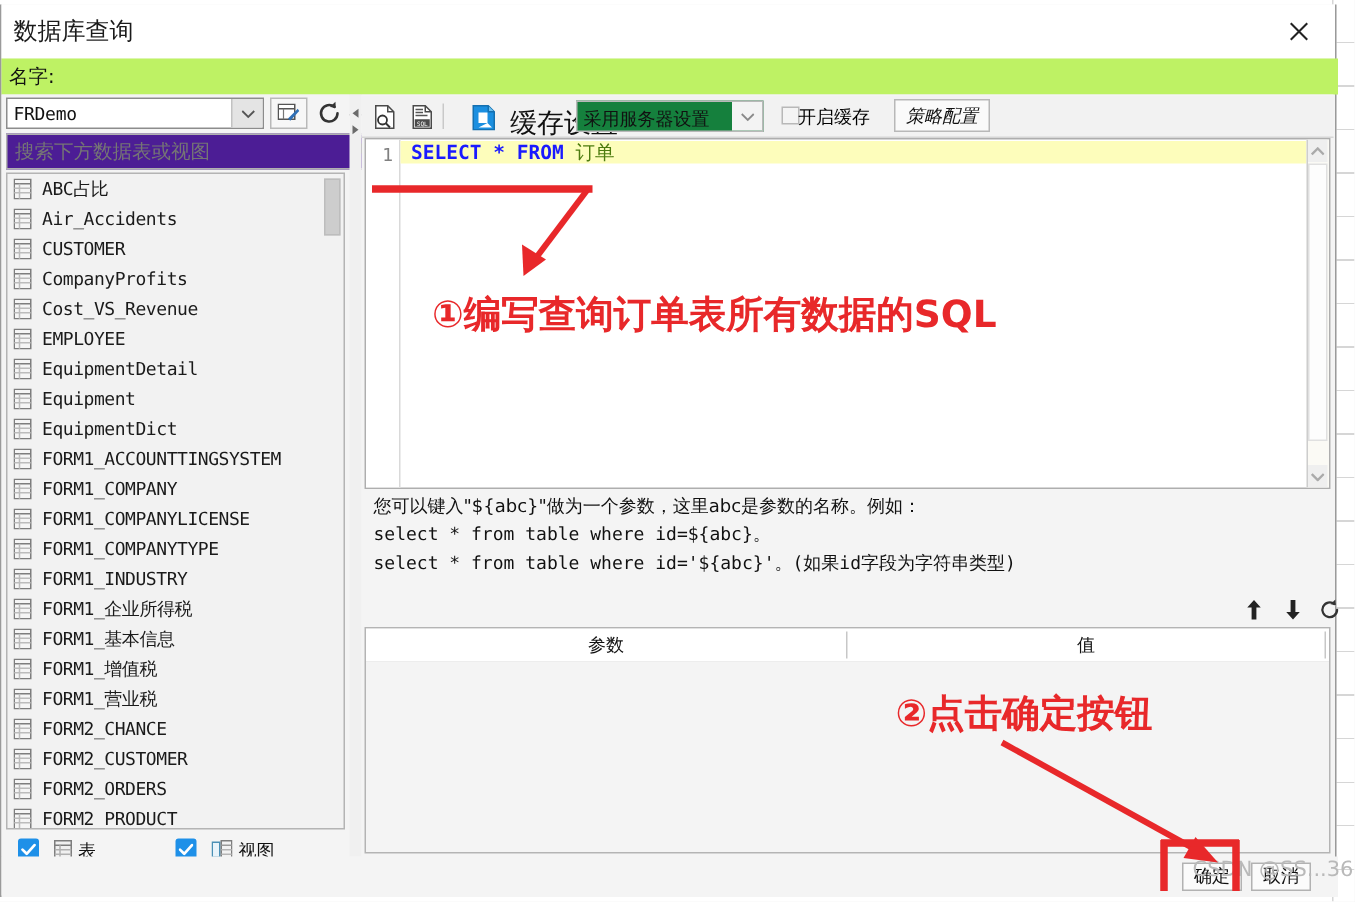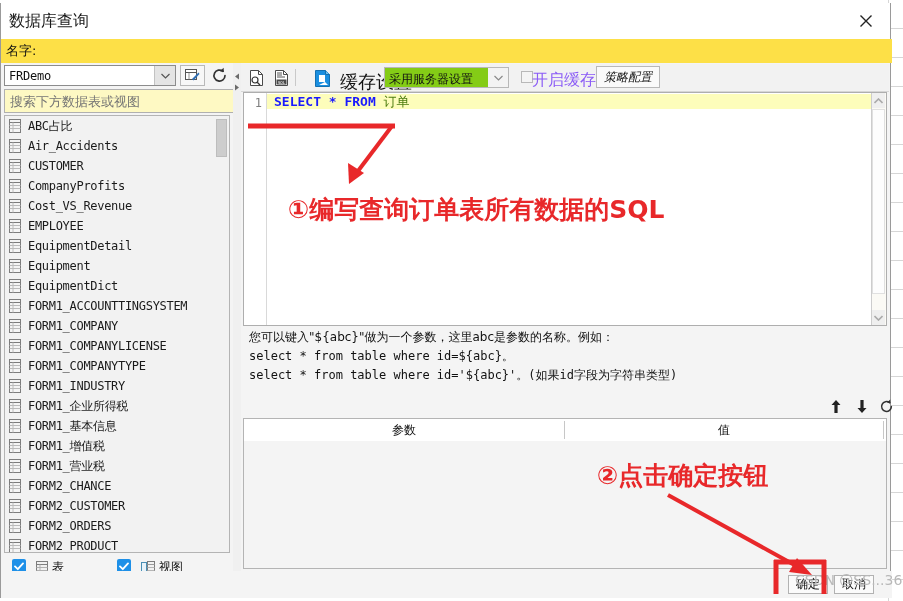--- a/index.html
+++ b/index.html
@@ -36,21 +36,21 @@
     font-family:"DejaVu Sans",sans-serif;
   }
   #close-btn{
     position:absolute;right:10px;top:6px;width:28px;height:24px;
     display:flex;align-items:center;justify-content:center;cursor:pointer;
   }
   #close-btn svg{display:block;}
 
   
   #name-row{
-    position:absolute;left:0;top:36px;width:891px;height:24px;background:#fde047;
+    position:absolute;left:0;top:36px;width:891px;height:24px;background:#bef264;
   }
   #name-label{
     position:absolute;left:5px;top:3px;font-size:13px;color:#111;
     font-family:"DejaVu Sans",sans-serif;
   }
   #name-input{
     position:absolute;left:37px;top:1px;width:625px;height:20px;
     border:1px solid #a0a0a0;background:#fff;box-sizing:border-box;
     font-size:13px;padding:1px 4px;color:#111;
     font-family:"DejaVu Sans Mono",monospace;outline:none;margin-top:36px;
@@ -76,21 +76,21 @@
   .btn-flat{
     position:absolute;top:2px;width:25px;height:21px;
     border:1px solid #b9b9b9;background:#f7f7f7;box-sizing:border-box;
     display:flex;align-items:center;justify-content:center;cursor:pointer;
   }
   #edit-ds-btn{left:179px;}
   #refresh-ds-btn{left:206px;border:1px solid transparent;background:transparent;}
 
   #search-box{
     position:absolute;left:3px;top:26px;width:256px;height:24px;
-    border:1px solid #b0b0b0;background:#fef9c3;box-sizing:border-box;
+    border:1px solid #b0b0b0;background:#4c1d95;box-sizing:border-box;
   }
   #search-input{
     position:absolute;left:0;top:0;width:196px;height:22px;border:none;outline:none;
     font-size:13px;padding:0 5px;color:#888;background:transparent;
     font-family:"DejaVu Sans",sans-serif;box-sizing:border-box;
   }
   #search-icon{position:absolute;right:5px;top:3px;}
 
   #table-list{
     position:absolute;left:3px;top:52px;width:226px;height:438px;
@@ -142,36 +142,36 @@
     position:absolute;top:4px;width:22px;height:20px;
     display:flex;align-items:center;justify-content:center;cursor:pointer;
   }
   #tb-sep{position:absolute;left:54px;top:5px;width:1px;height:17px;background:#c9c9c9;}
   #cache-label{
     position:absolute;left:99px;top:6px;font-size:18px;color:#111;
     font-family:"DejaVu Sans",sans-serif;
   }
   #cache-select{
     position:absolute;left:143px;top:3px;width:125px;height:21px;
-    border:1px solid #b8b8b8;background:#84cc16;box-sizing:border-box;
+    border:1px solid #b8b8b8;background:#15803d;box-sizing:border-box;
   }
   #cache-select-text{
     position:absolute;left:4px;top:3px;font-size:12px;color:#111;
     font-family:"DejaVu Sans",sans-serif;
   }
   #cache-select-arrow{
     position:absolute;right:0;top:0;width:20px;height:19px;background:#f3f3f3;
     display:flex;align-items:center;justify-content:center;
   }
   #enable-cache-cb{
     position:absolute;left:280px;top:7px;width:12px;height:12px;
     border:1px solid #b8b8b8;background:#f4f4f4;box-sizing:border-box;
   }
   #enable-cache-label{
-    position:absolute;left:291px;top:6px;font-size:16px;color:#8b5cf6;
+    position:absolute;left:291px;top:6px;font-size:12px;color:#000000;
     font-family:"DejaVu Sans",sans-serif;
   }
   #policy-btn{
     position:absolute;left:355px;top:2px;width:64px;height:22px;
     border:1px solid #b8b8b8;background:#fafafa;box-sizing:border-box;
     display:flex;align-items:center;justify-content:center;cursor:pointer;
     font-size:12px;color:#111;font-family:"DejaVu Sans",sans-serif;font-style:italic;
   }
 
   #sql-editor{

